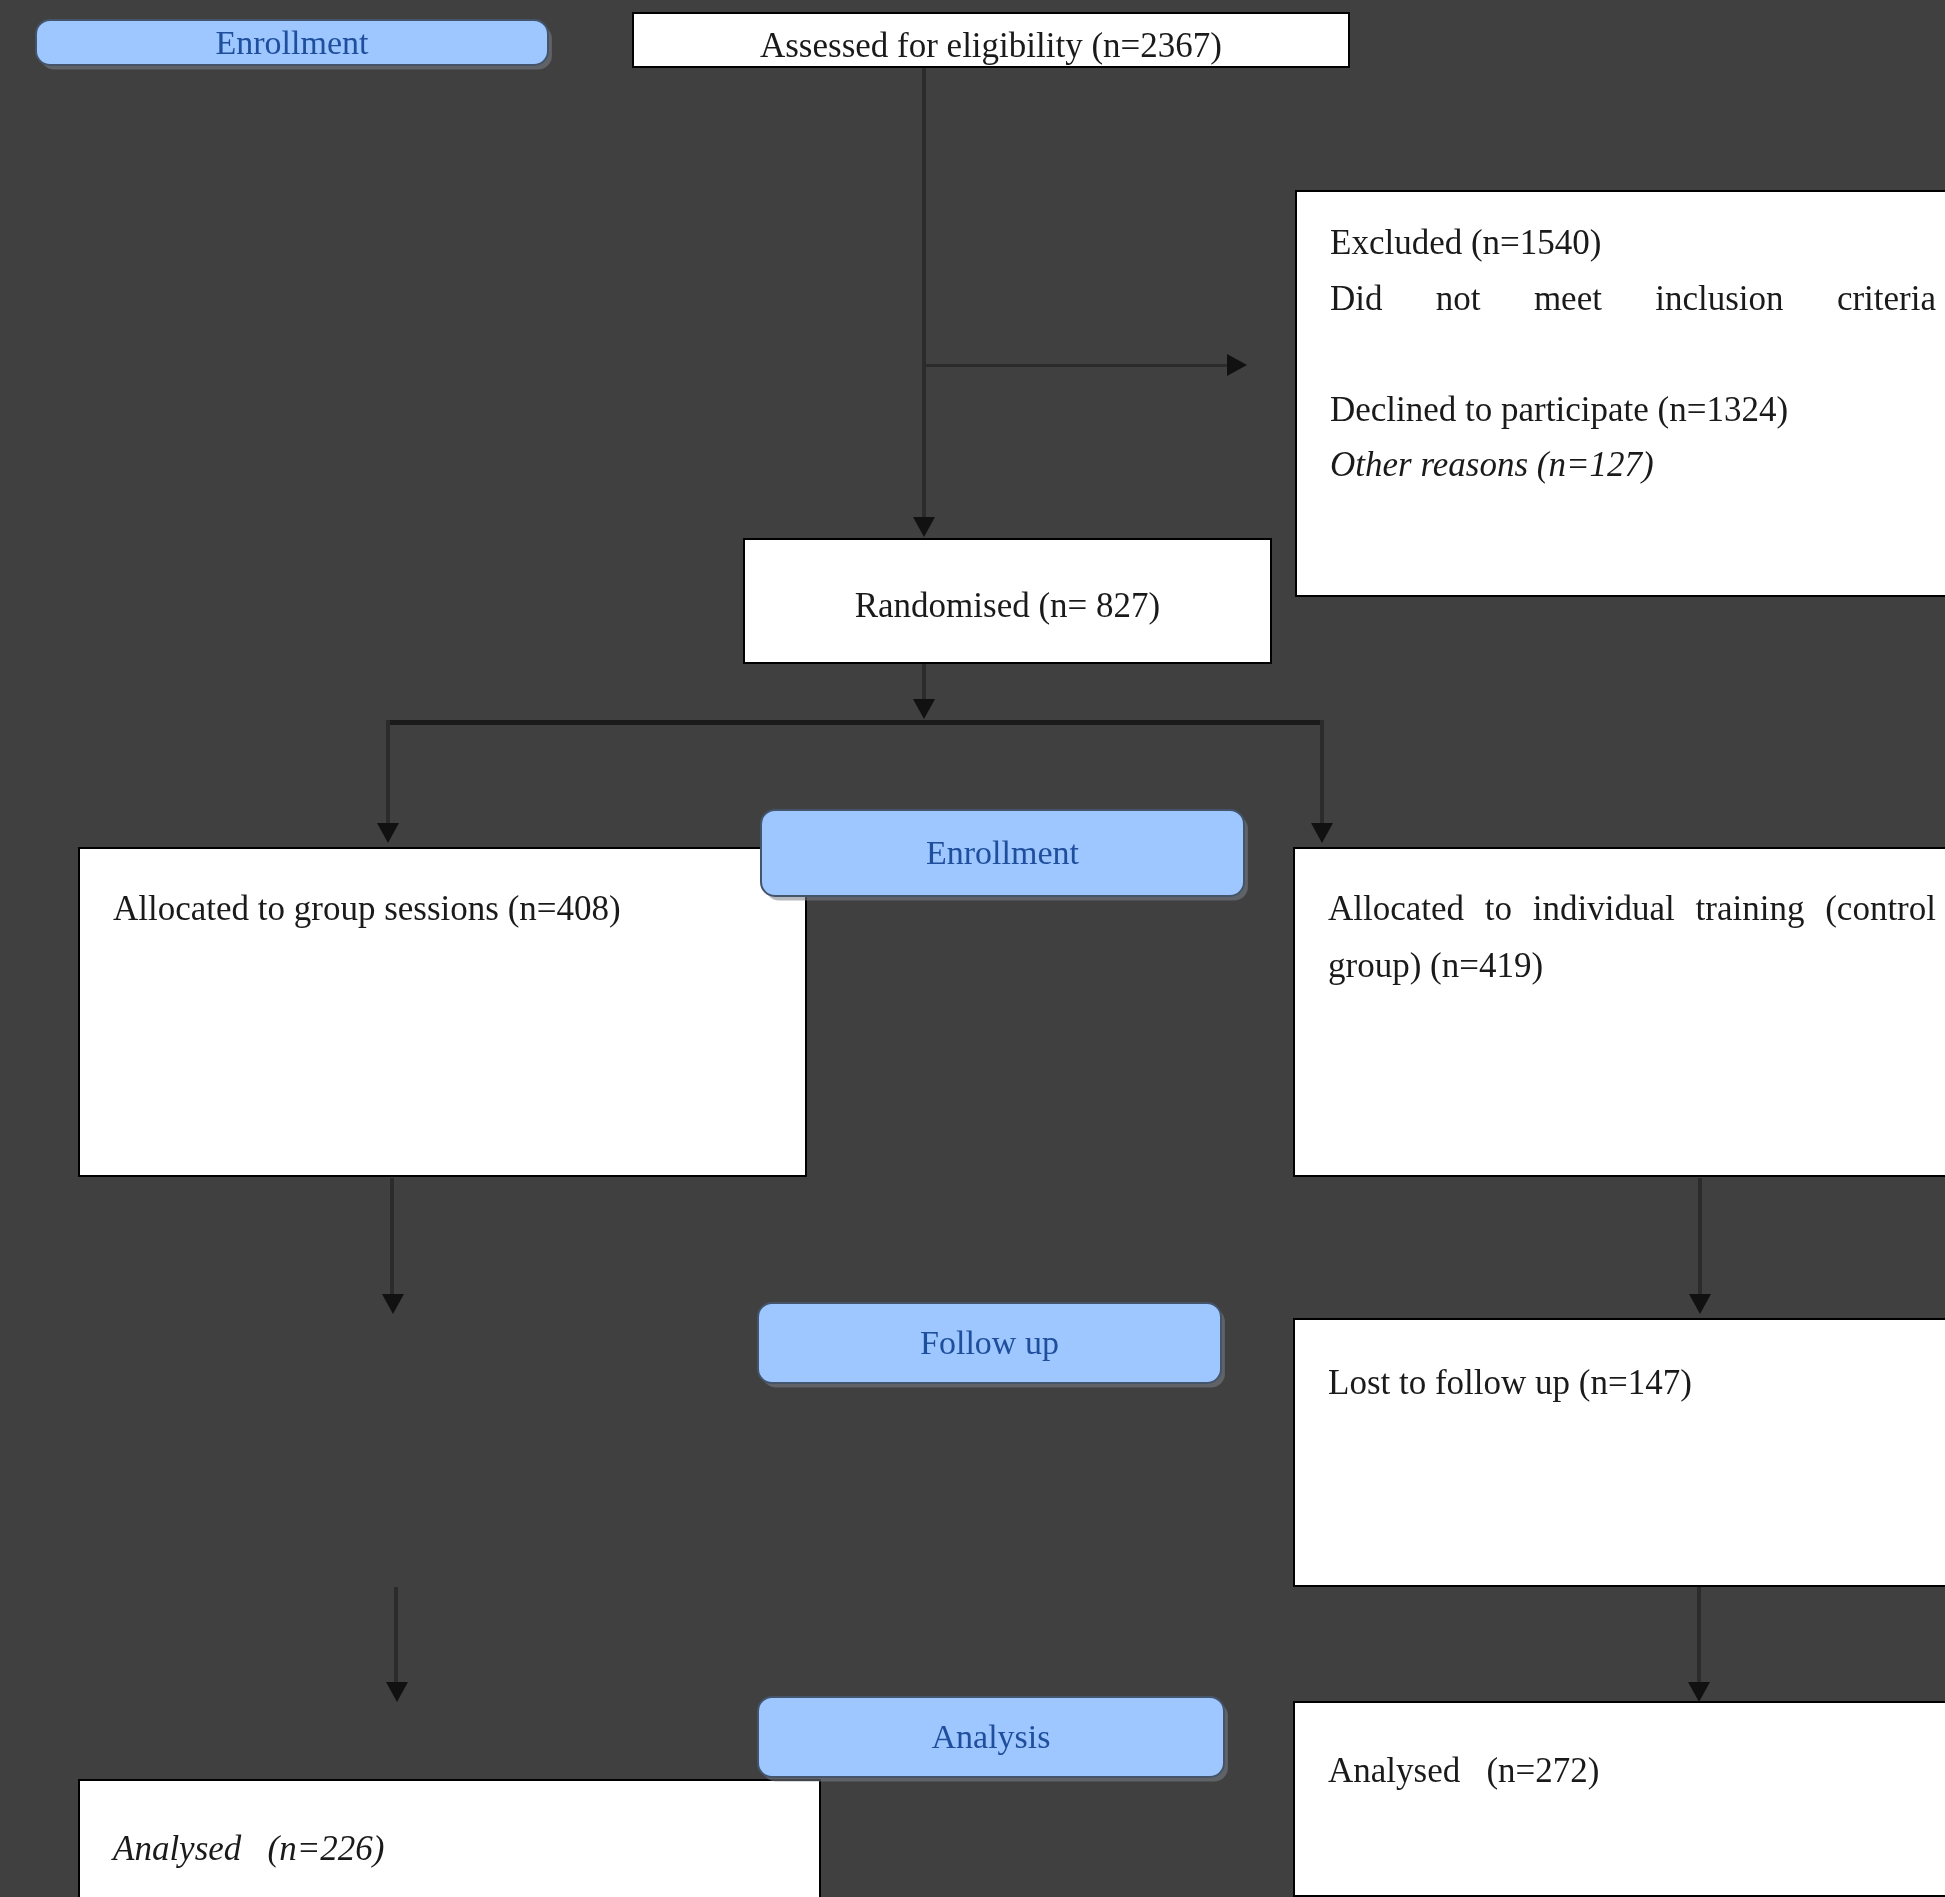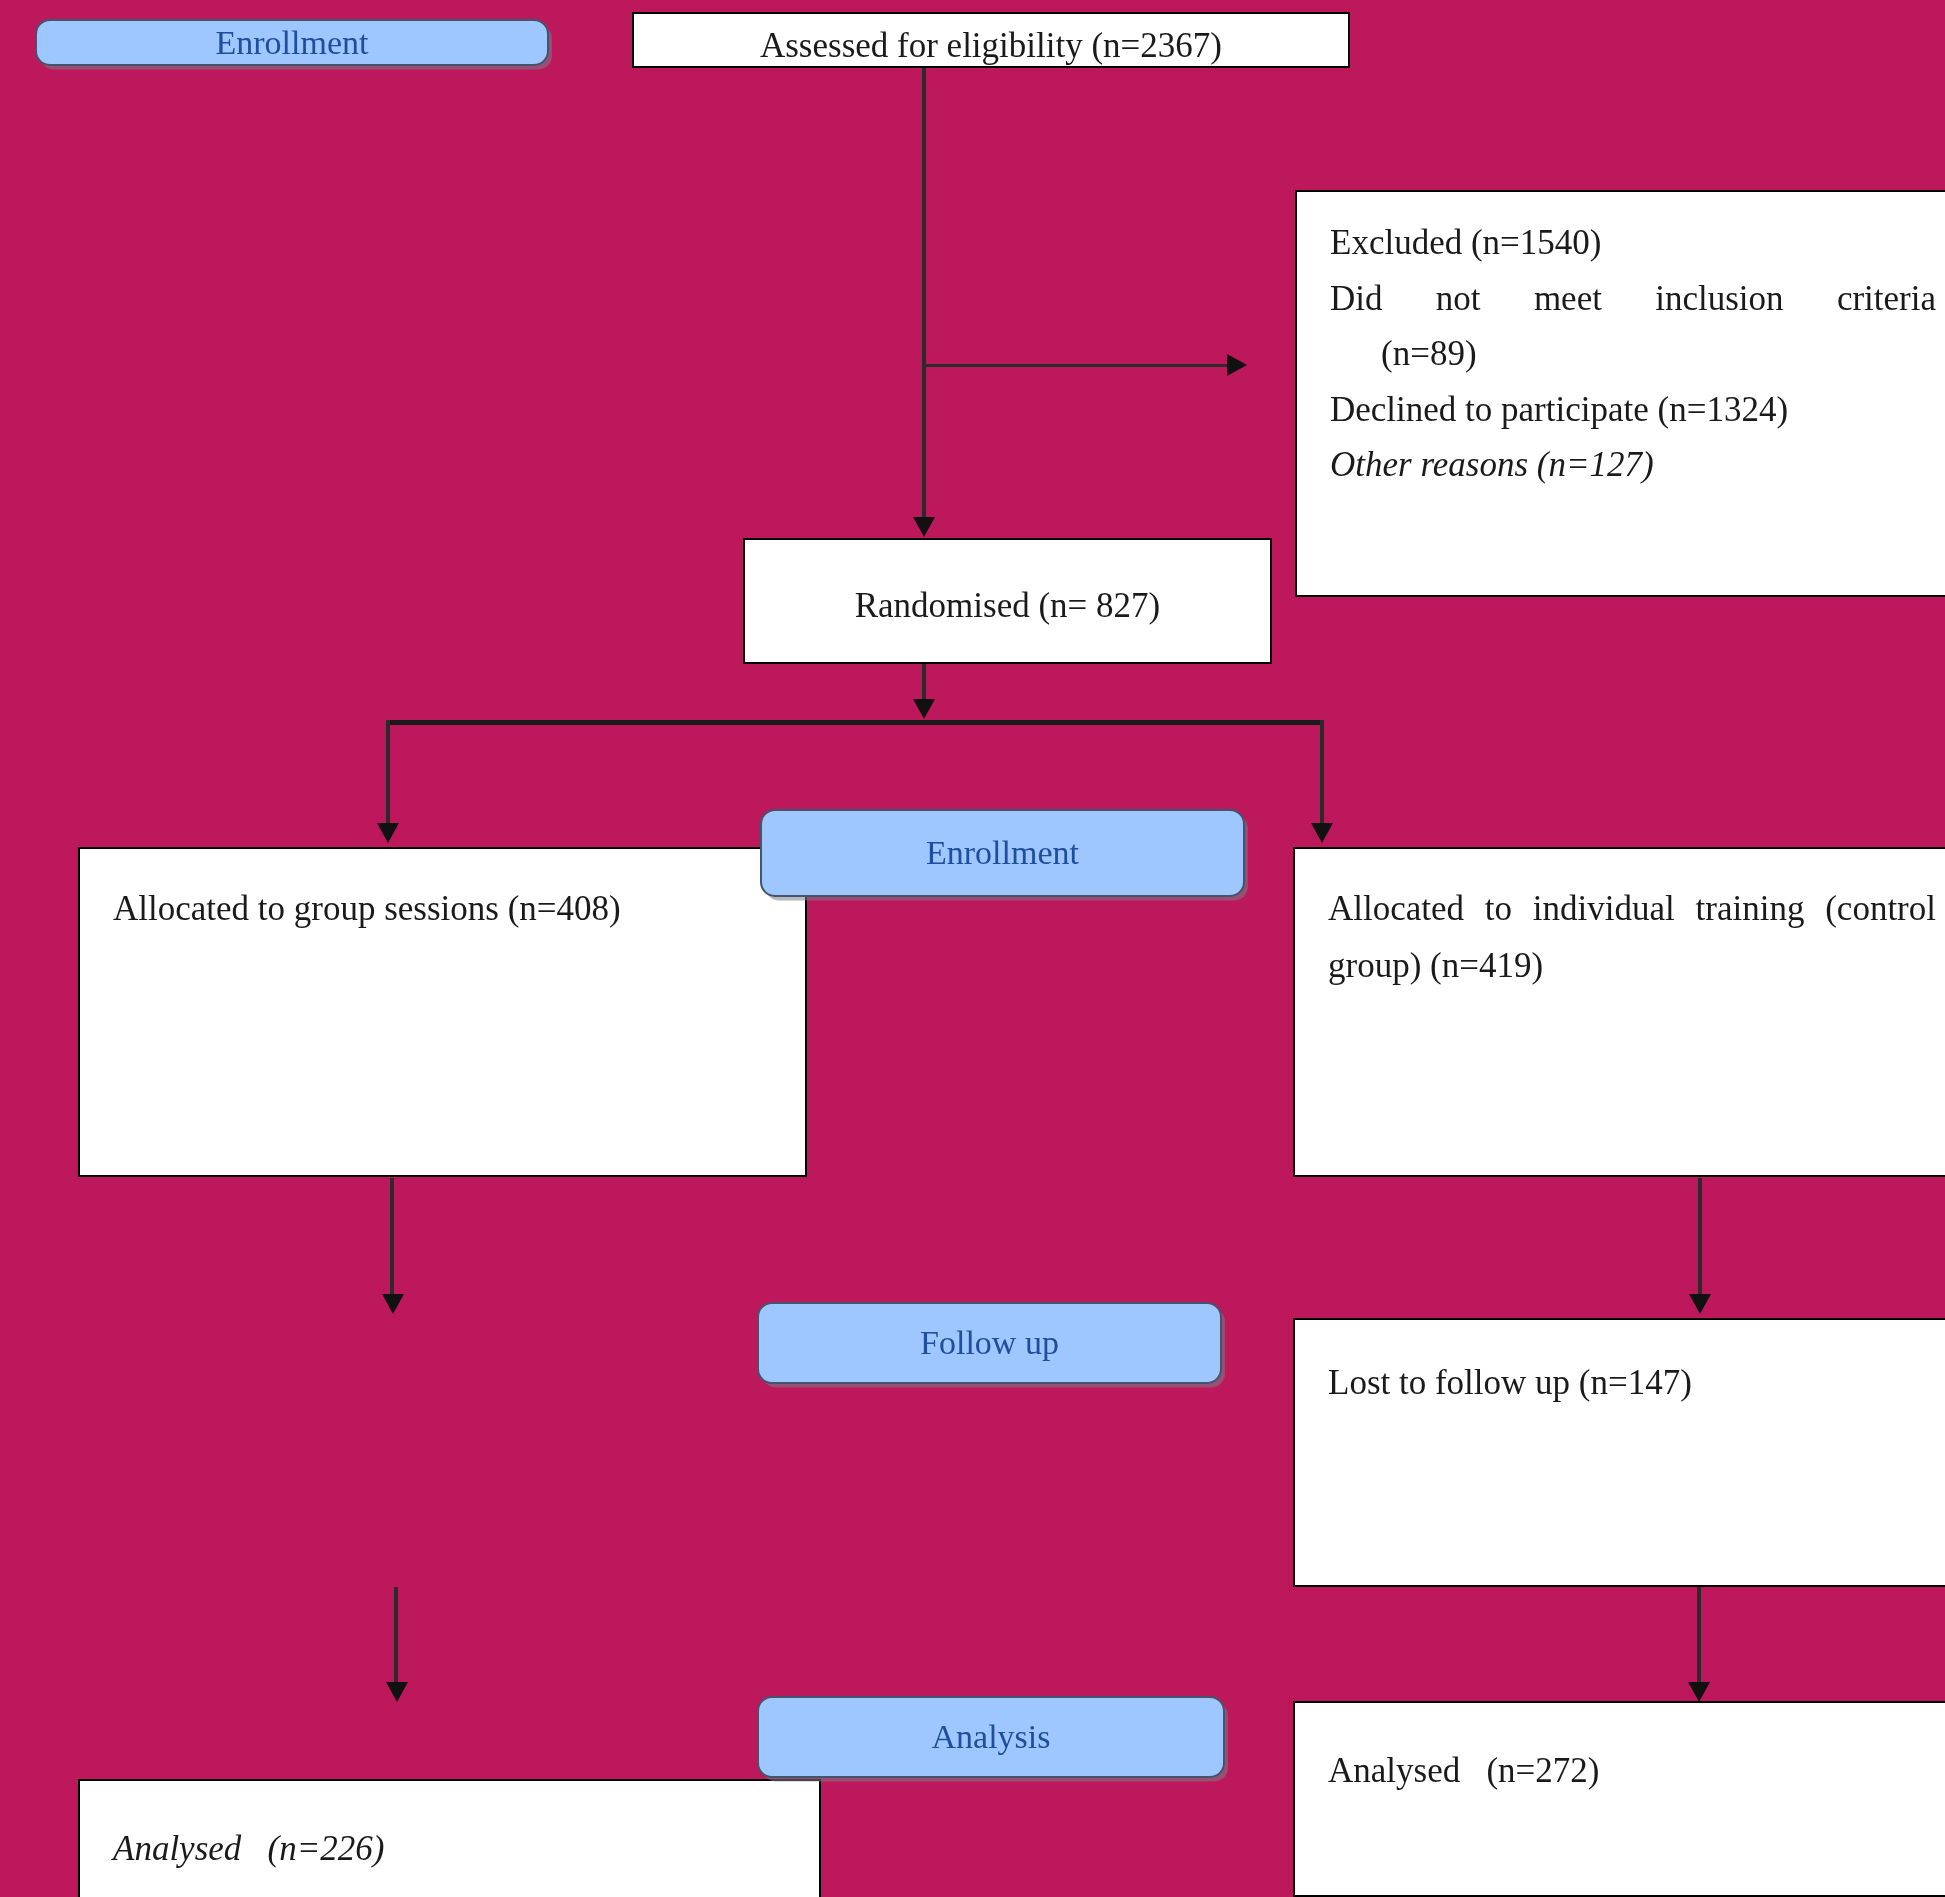--- a/index.html
+++ b/index.html
@@ -1,17 +1,17 @@
 <!DOCTYPE html>
 <html style="font-size:9.4px"><head>
 <meta charset="utf-8">
 <style>
   html,body{margin:0;padding:0;background:#ffffff;}
   body{font-family:"Liberation Serif","DejaVu Serif",serif;}
-  #canvas{position:relative;width:1946px;height:1897px;background:#be185d;overflow:hidden;}
+  #canvas{position:relative;width:1946px;height:1897px;background:#404040;overflow:hidden;}
 
   
   .fbox{
     position:absolute;
     box-sizing:border-box;
     background:#ffffff;
     border:2.9px solid #000000;
     z-index:3;
     margin-left:48px;
   }
@@ -76,21 +76,20 @@
 
   <div class="vline" style="left:922px;top:67px;width:4.1px;height:453px;"></div>
   <div class="arrow-d" style="left:913px;top:517px;"></div>
 
   <div class="hline" style="left:926px;top:364px;width:313px;height:2.9px;"></div>
   <div class="arrow-r" style="left:1227px;top:354px;"></div>
 
   <div class="fbox" style="left:1247px;top:190px;width:676px;height:407px;">
     <div class="txt just" style="top:23.4px;">Excluded (n=1540)</div>
     <div class="txt just" style="top:79px;text-align-last:justify;">Did not meet inclusion criteria</div>
-    <div class="txt" style="top:134px;"><span class="indent"></span><span>(n=89)</span></div>
     <div class="txt just" style="top:190px;">Declined to participate (n=1324)</div>
     <div class="txt just" style="top:245px;font-style:italic;">Other reasons (n=127)</div>
   </div>
 
   <div class="fbox" style="left:695px;top:538px;width:529px;height:126px;">
     <div class="txt ctr" style="top:38px;">Randomised (n= 827)</div>
   </div>
 
   <div class="vline" style="left:922px;top:663px;width:4.1px;height:41px;"></div>
   <div class="arrow-d" style="left:913px;top:699px;"></div>

